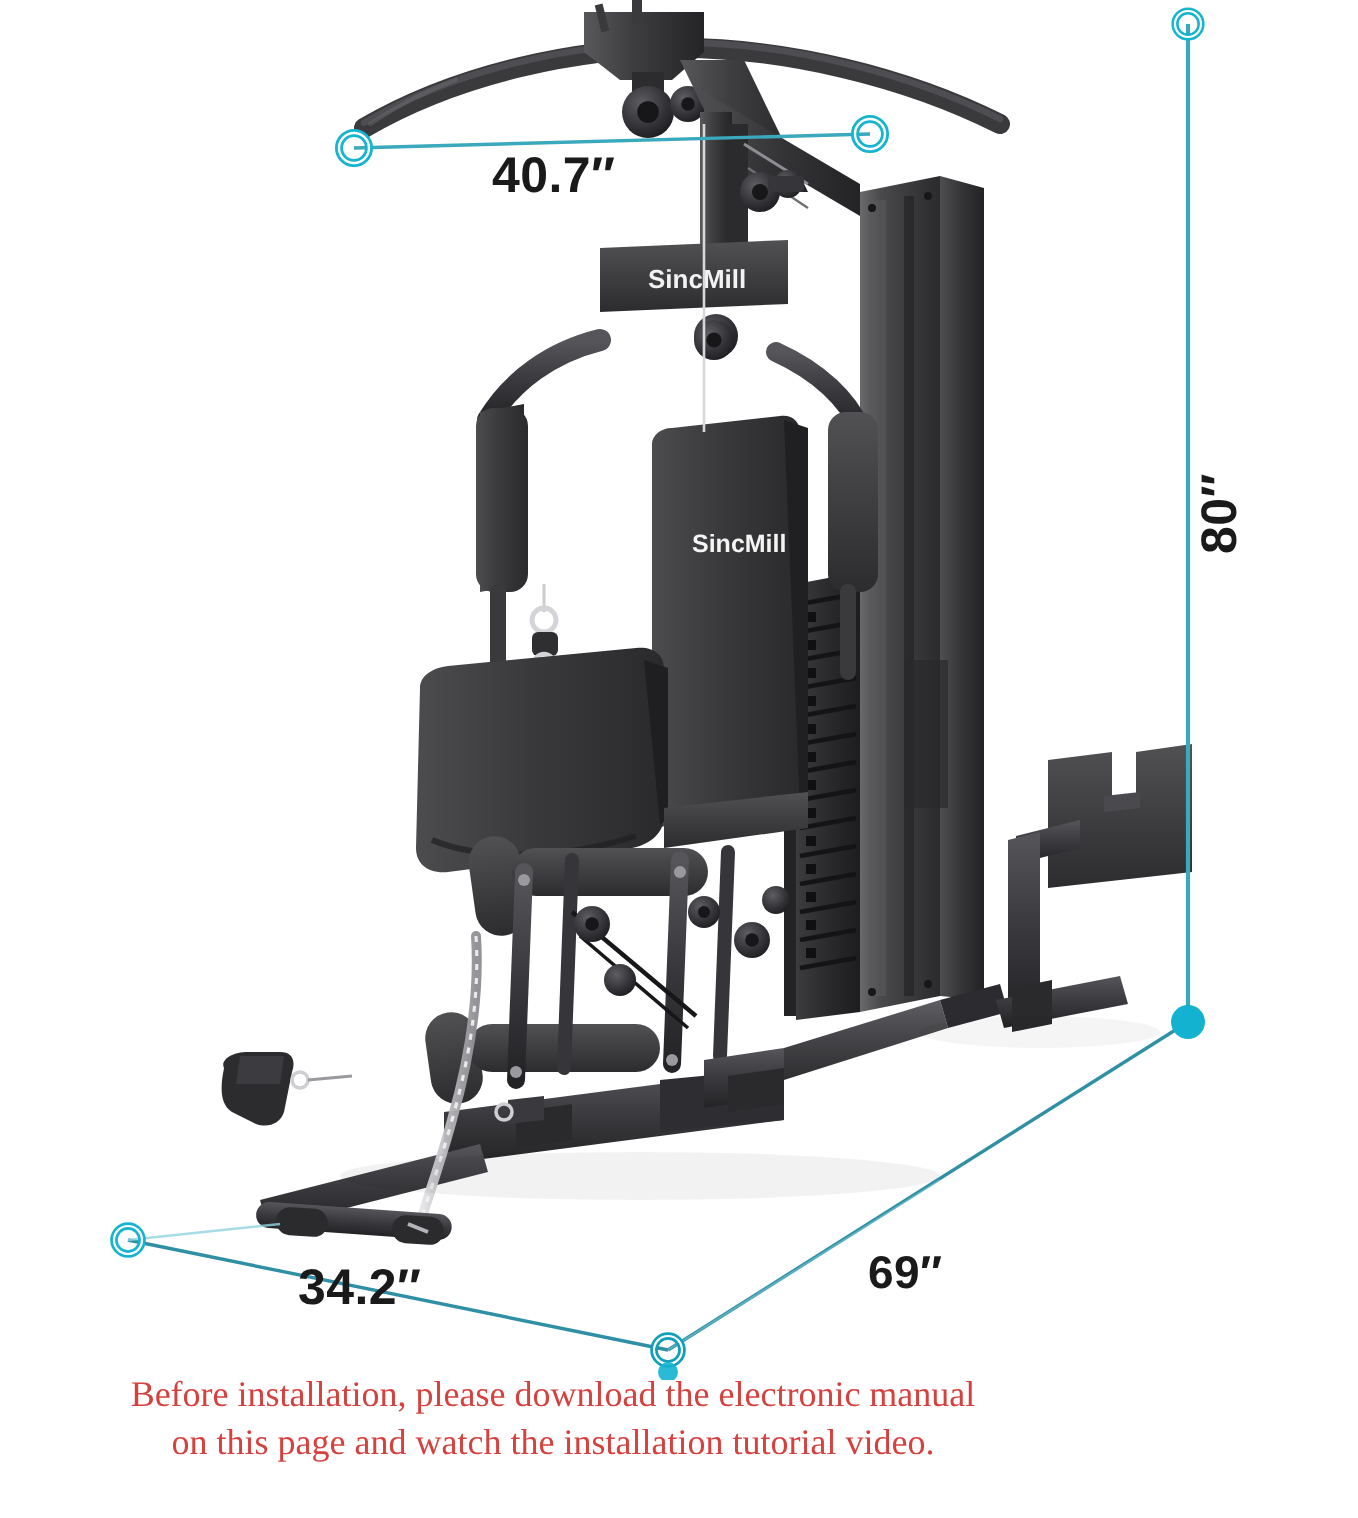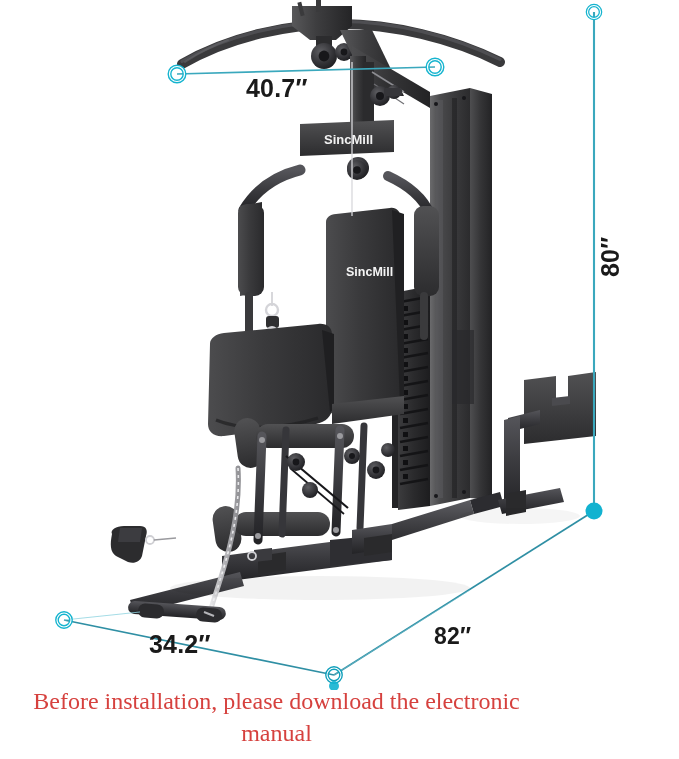--- a/index.html
+++ b/index.html
@@ -34,21 +34,21 @@
   .dim-69 { left:434px; top:623px; font-size:23px; }
   .dim-34 { left:136px; top:630px; font-size:25px;margin-left:13px; }
 
   
   #caption {
     position:absolute;
     left:0; top:686px;
     width:553px;
     text-align:center;
     font-family:"Liberation Serif", serif;
-    font-size:24px;
+    font-size:18px;
     line-height:1.32;
     color:#d6413e;
   }
   #caption .cap-line { display:block; }
 </style>
 </head>
 <body>
 
 <div id="stage">
 
@@ -348,20 +348,21 @@
       <circle cx="334" cy="675" r="7" fill="none" stroke="#ffffff" stroke-width="1.1"></circle>
     </g>
 
     <circle cx="594" cy="511" r="8.5" fill="#12b2d0"></circle>
 
     <circle cx="334" cy="686" r="5" fill="#12b2d0" opacity="0.9"></circle>
   </svg>
 
   <span class="dim-label dim-40">40.7″</span>
   <span class="dim-label dim-80">80″</span>
-  <span class="dim-label dim-69">82″</span>
+  <span class="dim-label dim-69">69″</span>
   <span class="dim-label dim-34">34.2″</span>
 
   <div id="caption">
     <span class="cap-line">Before installation, please download the electronic manual</span>
+    <span class="cap-line">on this page and watch the installation tutorial video.</span>
   </div>
 
 </div>
 
 </body></html>

